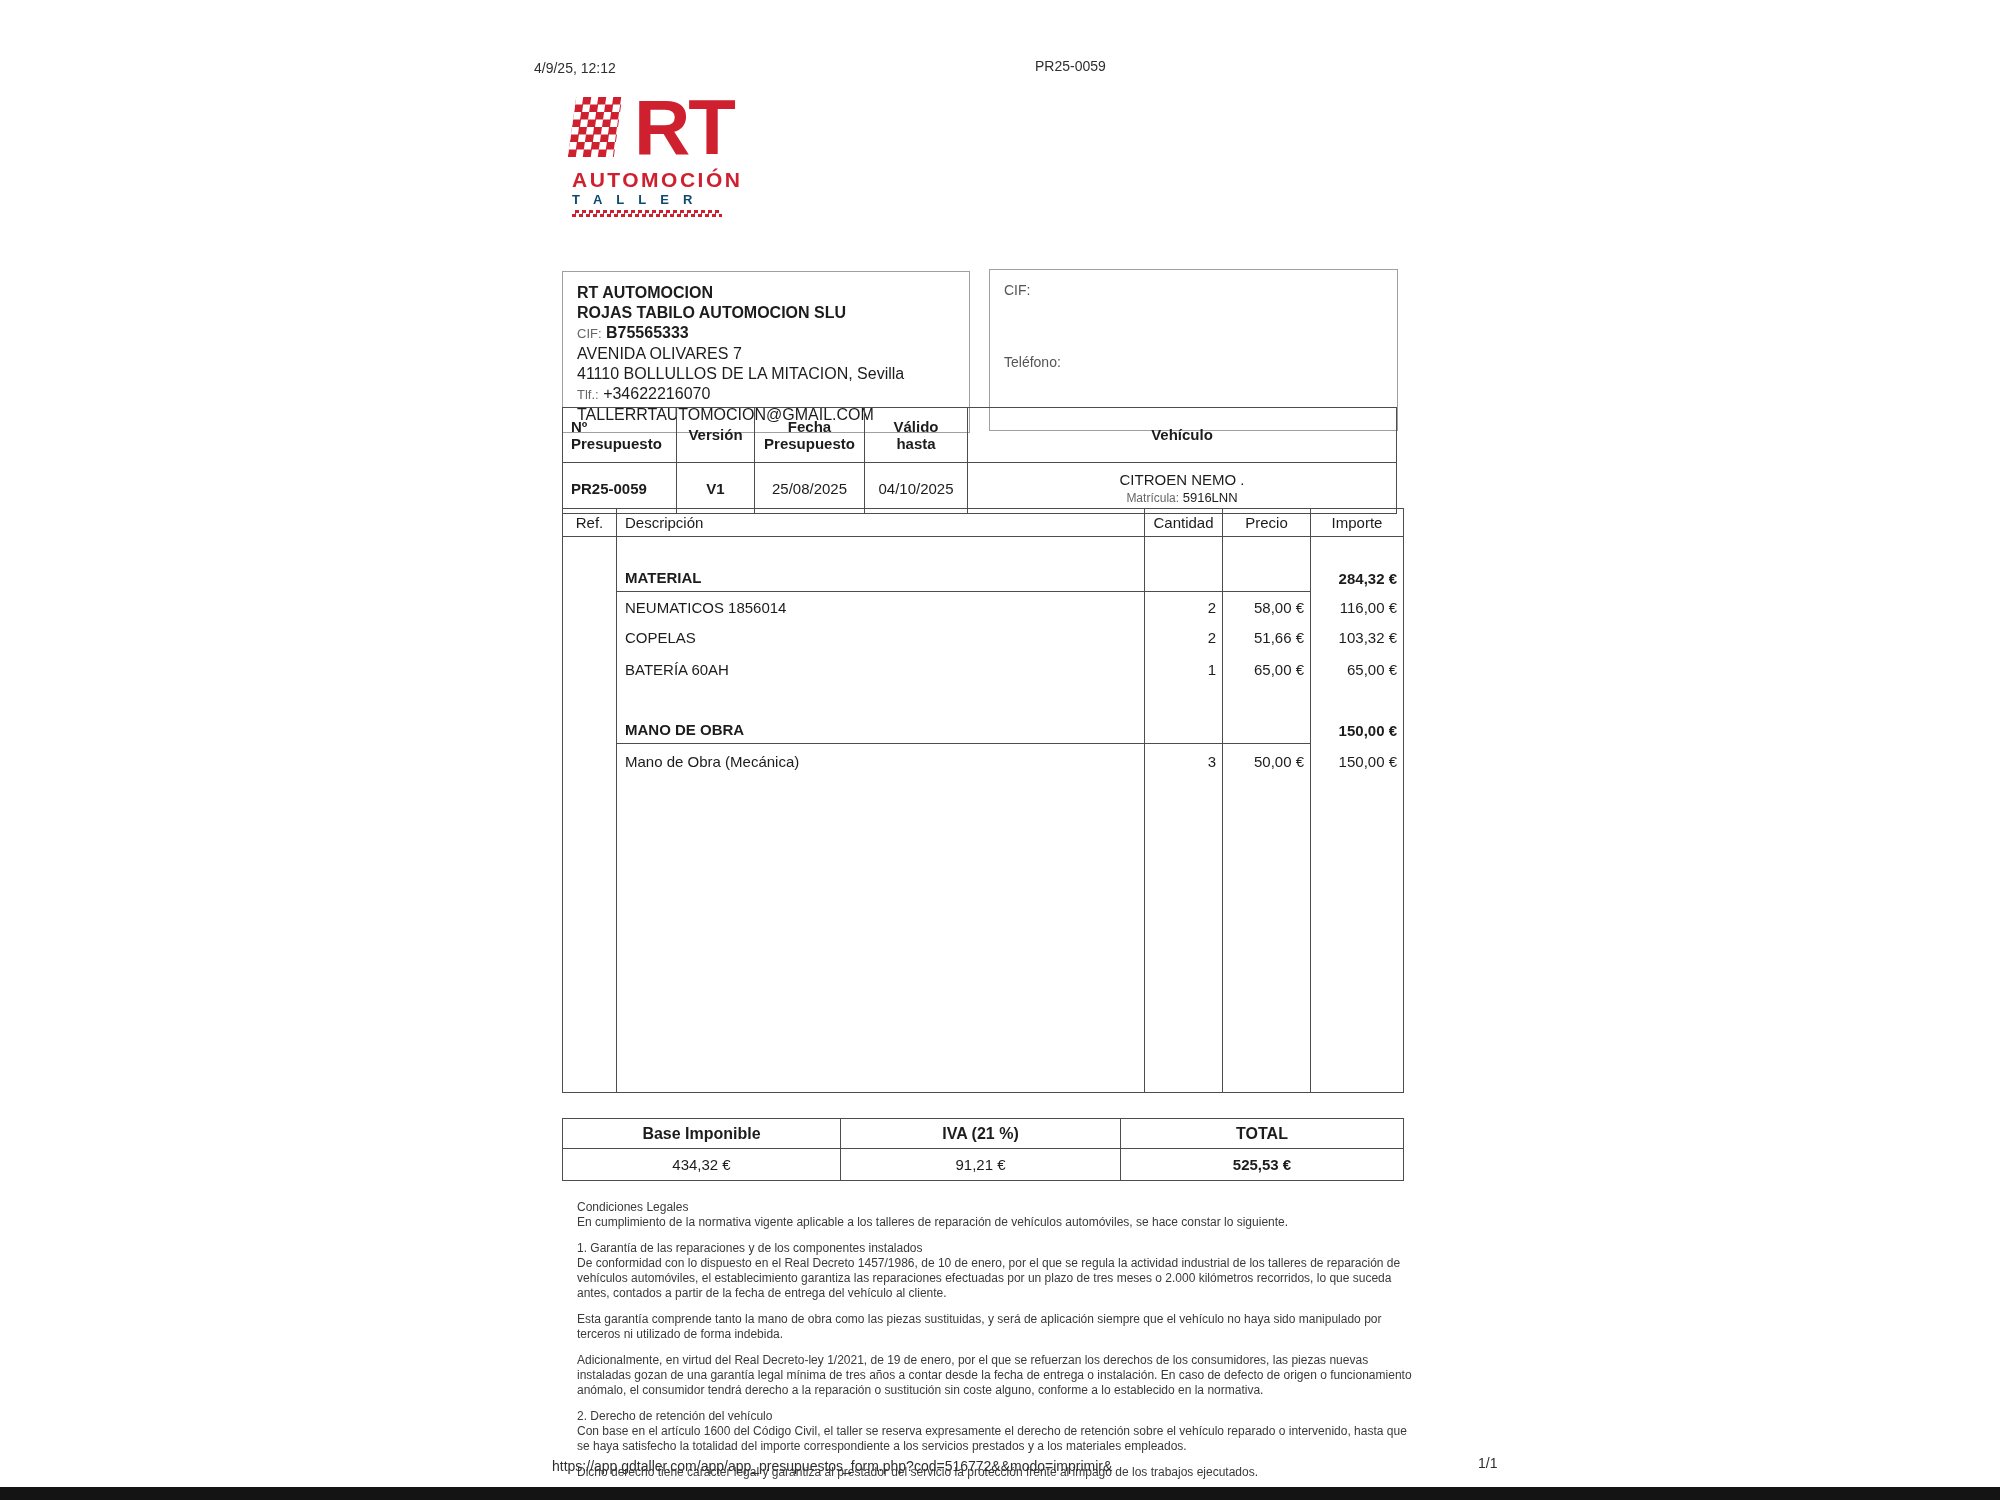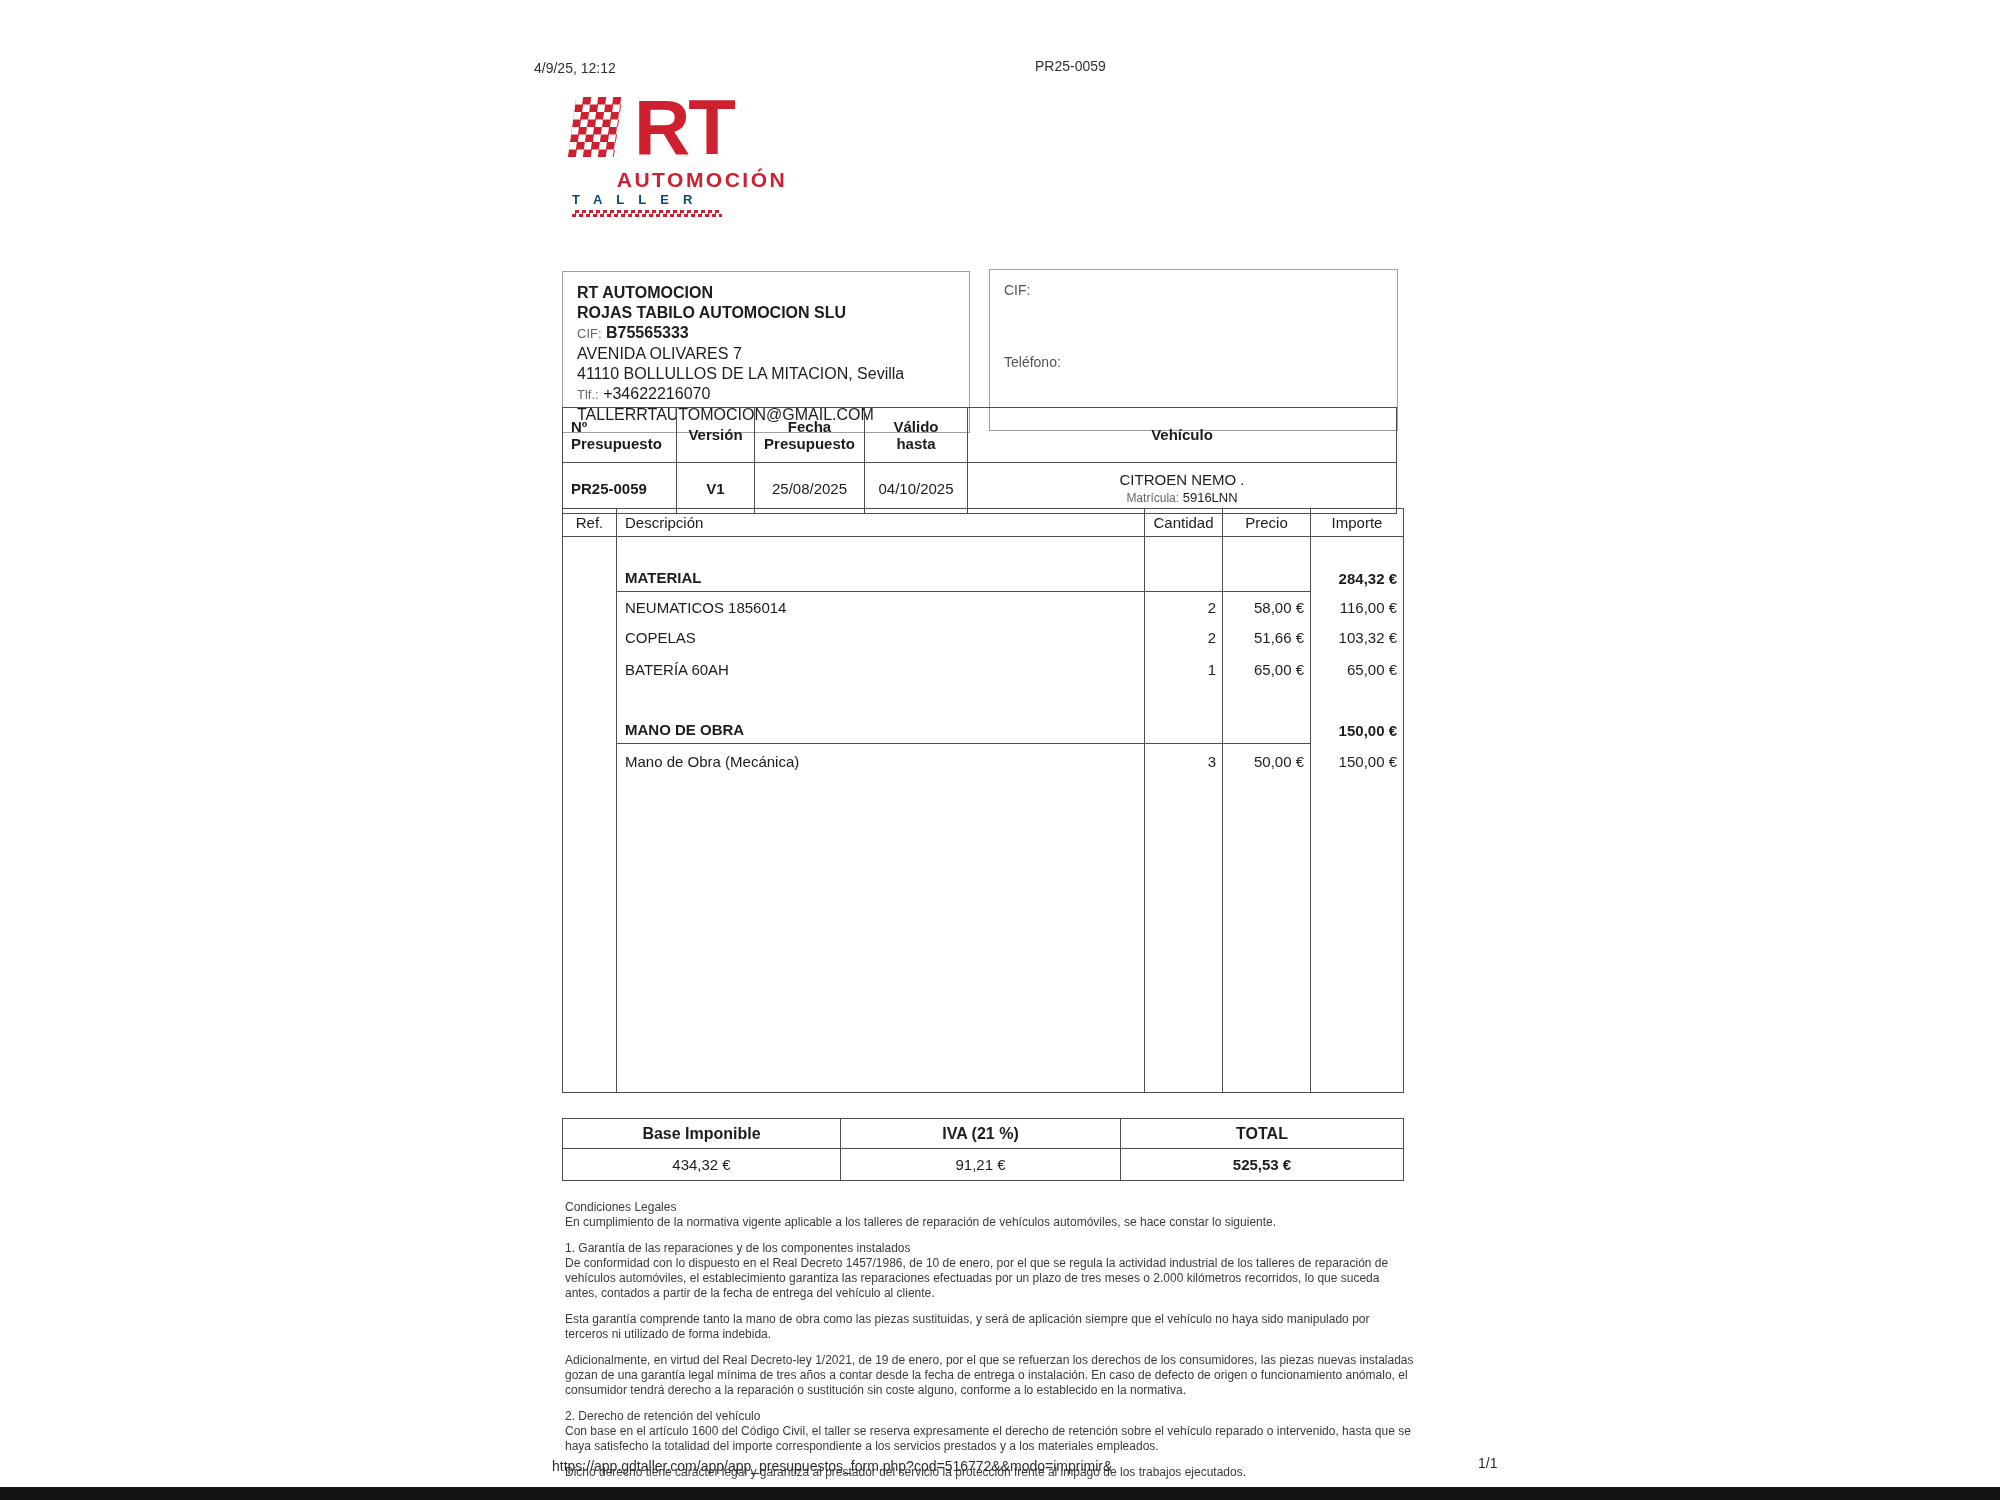--- a/index.html
+++ b/index.html
@@ -18,21 +18,21 @@
   .logo-top{display:flex;align-items:center;gap:16px;}
   .checker{
     width:46px;height:60px;display:inline-block;
     background-image:conic-gradient(#cf2030 0 25%,#ffffff 0 50%,#cf2030 0 75%,#ffffff 0);
     background-size:15px 15px;transform:skewX(-8deg);
   }
   .logo-rt{
     font-size:78px;font-weight:900;color:#cf2030;line-height:0.85;
     letter-spacing:-2px;
   }
-  .logo-sub{font-size:21px;font-weight:800;color:#cf2030;letter-spacing:2.5px;margin-top:8px;text-align:center;}
+  .logo-sub{font-size:21px;font-weight:800;color:#cf2030;letter-spacing:2.5px;margin-top:8px;}
   .logo-taller{font-size:13px;font-weight:700;color:#0c4a6e;letter-spacing:14px;margin-top:0;}
   .checker-strip{
     height:7px;width:150px;margin-top:3px;
     background-image:conic-gradient(#cf2030 0 25%,#ffffff 0 50%,#cf2030 0 75%,#ffffff 0);
     background-size:7px 7px;
   }
 
   
   .box{border:1px solid #a0a0a0;background:#fff;margin-top:32px;}
   .company-box{padding:11px 14px;font-size:16px;line-height:20px;}
@@ -80,21 +80,21 @@
   .items tr.fill td{border-bottom:none;}
 
   
   .totals{width:841px;}
   .totals th{font-size:16px;font-weight:bold;height:27px;text-align:center;vertical-align:middle;}
   .totals td{font-size:15px;height:29px;text-align:center;vertical-align:middle;}
   .totals td.bold{font-weight:bold;}
 
   
   .legal{width:850px;font-size:12px;line-height:15px;color:#3a3a3a;}
-  .legal p{margin:0 0 11px 0;white-space:pre-line;}
+  .legal p{margin:0 0 11px 12px;white-space:pre-line;}
 
   .black-strip{left:0;right:0;bottom:0;height:13px;background:#141414;}
 </style>
 </head>
 <body>
 
 <div class="abs print-meta" style="left:534px;top:60px;">4/9/25, 12:12</div>
 
 <div class="abs print-meta" style="left:1035px;top:58px;">PR25-0059</div>
 

